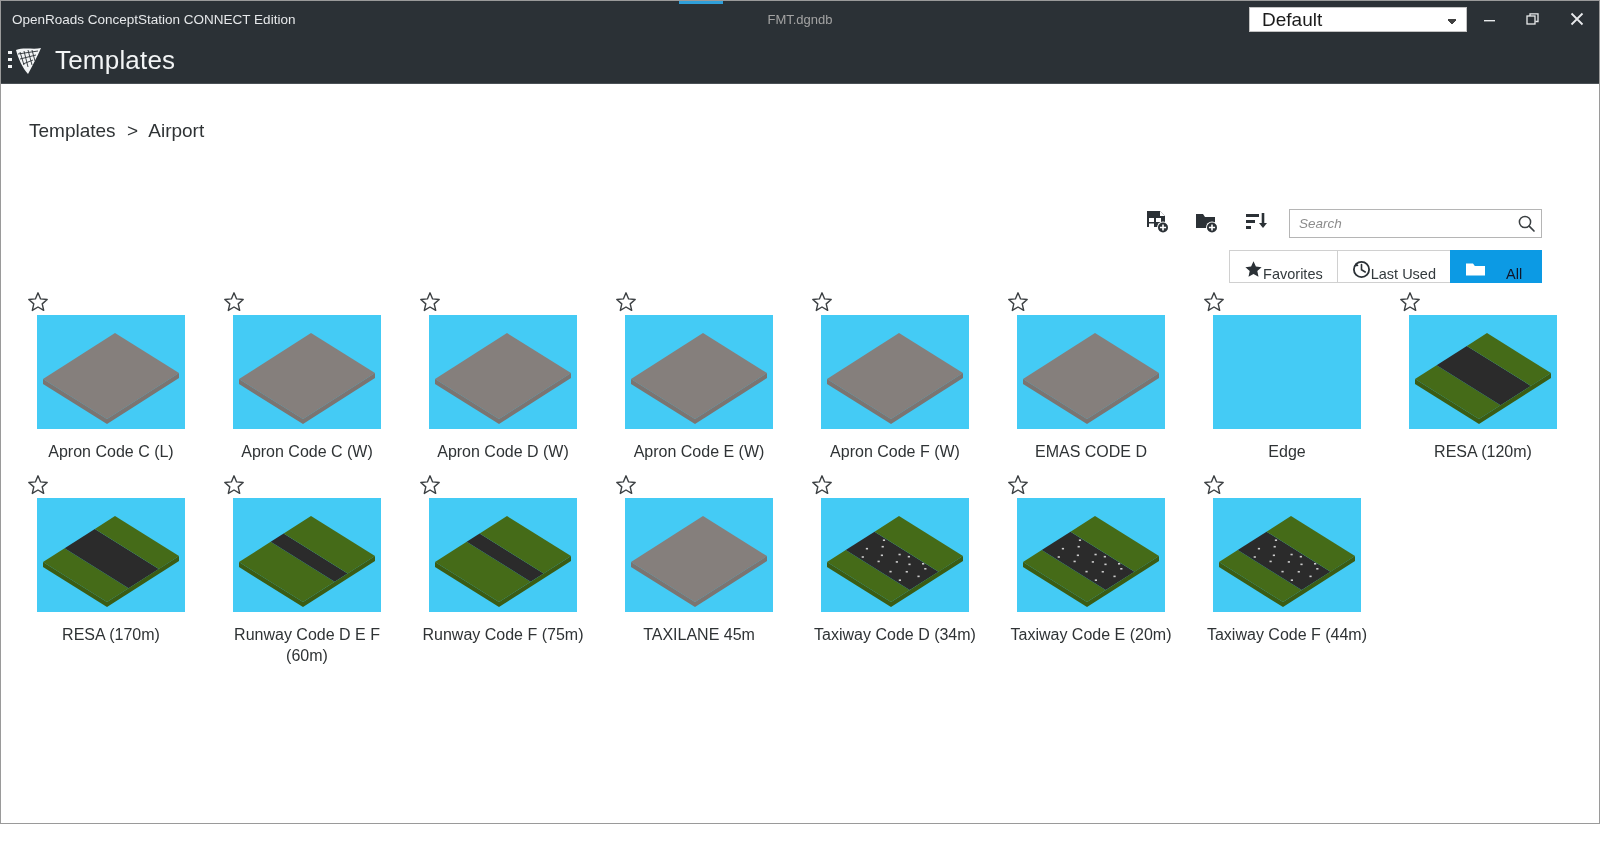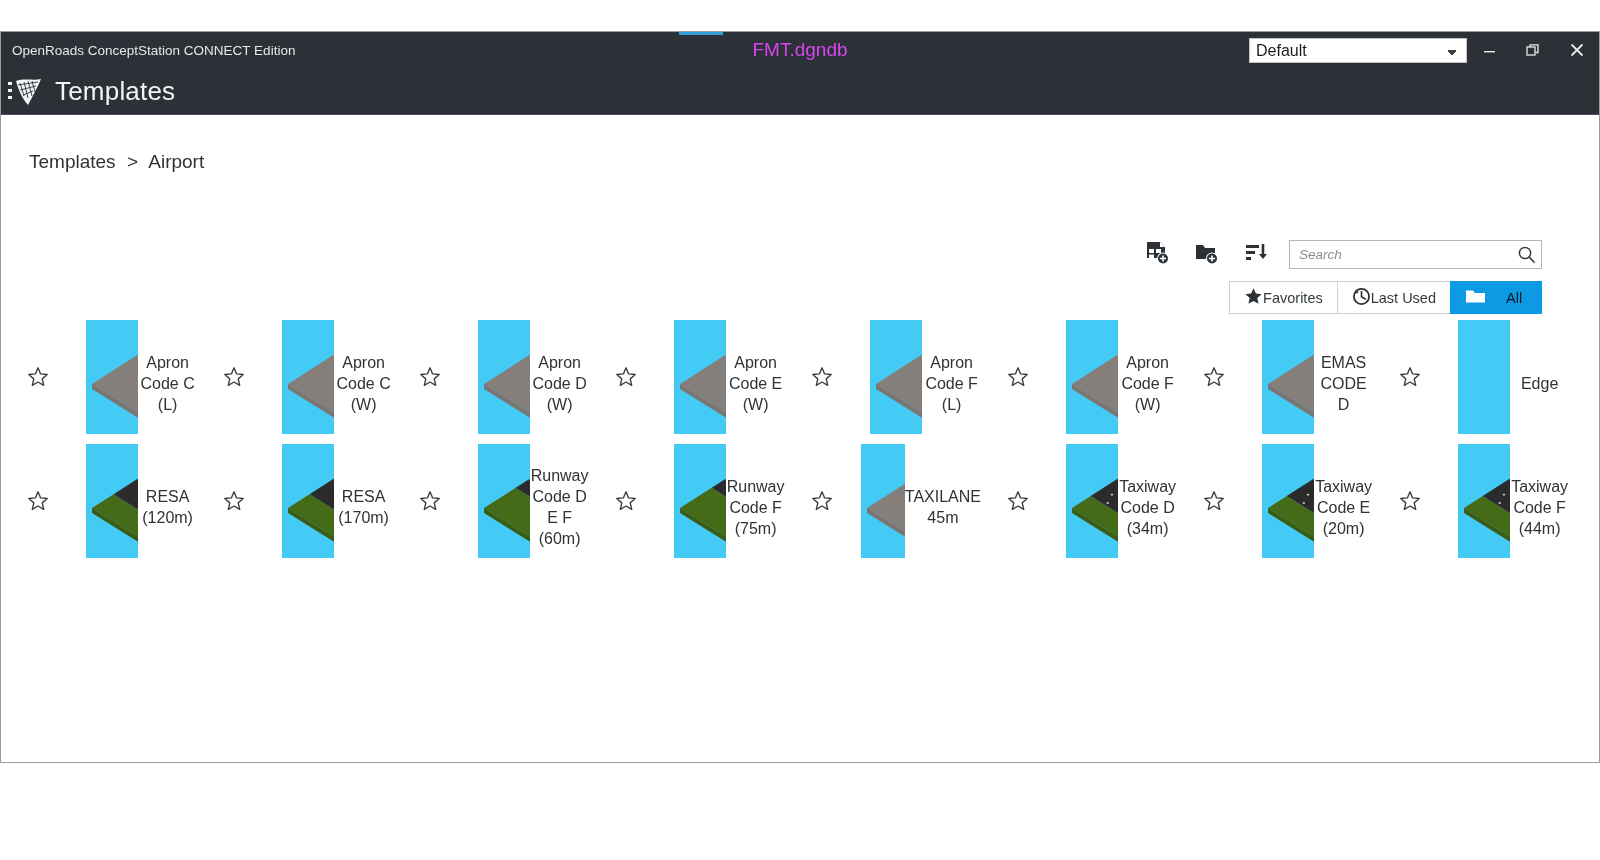--- a/index.html
+++ b/index.html
@@ -5,25 +5,24 @@
   * { box-sizing: border-box; }
   html, body {
     margin: 0; padding: 0;
     width: 1600px; height: 860px;
     overflow: hidden;
     font-family: "Liberation Sans", sans-serif;
     background: #ffffff;
   }
   #app {
     position: relative;
-    width: 1600px; height: 732px;
+    width: 1600px; height: 824px;
     background: #ffffff;
     border: 1px solid #9a9a9a;
     overflow: hidden;
-    margin-top: 31px;
   }
 
   
   .titlebar {
     position: relative;
     height: 36px;
     background: #2b3136;
     display: flex;
     align-items: center;
     color: #e8eaec;
@@ -31,44 +30,44 @@
   .titlebar-app-name {
     margin-left: 11px;
     font-size: 13.5px;
     color: #e6e8ea;
     white-space: nowrap;
   }
   .titlebar-doc-name {
     position: absolute;
     left: 50%;
     transform: translateX(-50%);
-    font-size: 19px;
-    color: #d946ef;
+    font-size: 13px;
+    color: #a3a3a3;
   }
   .titlebar-accent {
     position: absolute;
     top: 0; left: 678px;
     width: 44px; height: 3px;
     background: #2f9fda;
   }
   .titlebar-right {
     position: absolute;
     right: 0; top: 0;
     height: 36px;
     display: flex;
     align-items: center;
   }
   .profile-select {
     width: 218px; height: 25px;
     background: #ffffff;
     border: 1px solid #c3c3c3;
     font-family: "Liberation Sans", sans-serif;
-    font-size: 16px;
+    font-size: 19px;
     color: #1b1b1b;
-    padding: 0 6px;
+    padding: 0 12px;
     border-radius: 0;
     appearance: none;
     -webkit-appearance: none;
     background-image:
       linear-gradient(45deg, transparent 50%, #404040 50%),
       linear-gradient(135deg, #404040 50%, transparent 50%);
     background-position:
       calc(100% - 14px) 11px,
       calc(100% - 9px) 11px;
     background-size: 5px 5px, 5px 5px;
@@ -160,21 +159,21 @@
 
   
   .filters {
     position: absolute;
     right: 57px; top: 166px;
     display: flex;
     height: 33px;
   }
   .filter-btn {
     display: flex;
-    align-items: center;
+    align-items: flex-end;
     gap: 0;
     padding: 0 14px;
     border: 1px solid #d0d0d0;
     border-right: none;
     background: #ffffff;
     font-size: 14.5px;
     color: #333a3d;
     cursor: pointer;
     min-width: 86px;
   }
@@ -195,21 +194,21 @@
     width: 1600px;
     display: flex;
     flex-wrap: wrap;
     align-content: flex-start;
   }
   .tile {
     width: 172px;
     margin-left: 24px;
     margin-bottom: 10px;
     display: flex;
-    flex-direction: row;
+    flex-direction: column;
     align-items: center;
     cursor: pointer;
   }
   .tile-star {
     width: 100%;
     height: 26px;
     display: flex;
     align-items: center;
     justify-content: flex-start;
     padding-left: 2px;
@@ -440,35 +439,20 @@
             </svg>
           </div>
           <div class="thumb" style="background: rgb(68, 203, 245);">
             <svg viewBox="0 0 148 114">
               <polygon points="6,64 78,18 142,58 70,104" fill="#857f7c"></polygon>
               <polygon points="6,64 70,104 70,109 6,69" fill="#7b7471"></polygon>
               <polygon points="70,104 142,58 142,63 70,109" fill="#7b7471"></polygon>
             </svg>
           </div>
           <div class="tile-label">Apron Code E (W)</div>
-        </div>
-        <div class="tile">
-          <div class="tile-star">
-            <svg width="22" height="22" viewBox="0 0 22 22">
-              <path d="M11 1.8 L13.6 7.9 L20.2 8.5 L15.2 12.9 L16.7 19.4 L11 16 L5.3 19.4 L6.8 12.9 L1.8 8.5 L8.4 7.9 Z" fill="none" stroke="#3b3f42" stroke-width="1.4" stroke-linejoin="round"></path>
-            </svg>
-          </div>
-          <div class="thumb" style="background: rgb(68, 203, 245);">
-            <svg viewBox="0 0 148 114">
-              <polygon points="6,64 78,18 142,58 70,104" fill="#857f7c"></polygon>
-              <polygon points="6,64 70,104 70,109 6,69" fill="#7b7471"></polygon>
-              <polygon points="70,104 142,58 142,63 70,109" fill="#7b7471"></polygon>
-            </svg>
-          </div>
-          <div class="tile-label">Apron Code F (L)</div>
         </div>
         <div class="tile">
           <div class="tile-star">
             <svg width="22" height="22" viewBox="0 0 22 22">
               <path d="M11 1.8 L13.6 7.9 L20.2 8.5 L15.2 12.9 L16.7 19.4 L11 16 L5.3 19.4 L6.8 12.9 L1.8 8.5 L8.4 7.9 Z" fill="none" stroke="#3b3f42" stroke-width="1.4" stroke-linejoin="round"></path>
             </svg>
           </div>
           <div class="thumb" style="background: rgb(68, 203, 245);">
             <svg viewBox="0 0 148 114">
               <polygon points="6,64 78,18 142,58 70,104" fill="#857f7c"></polygon>

